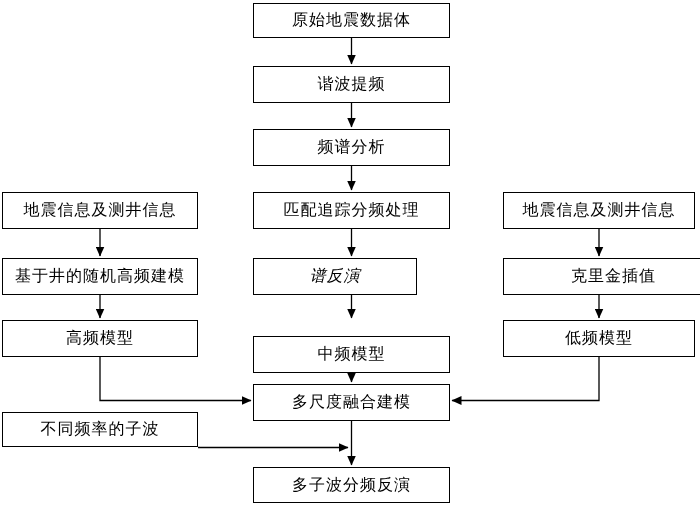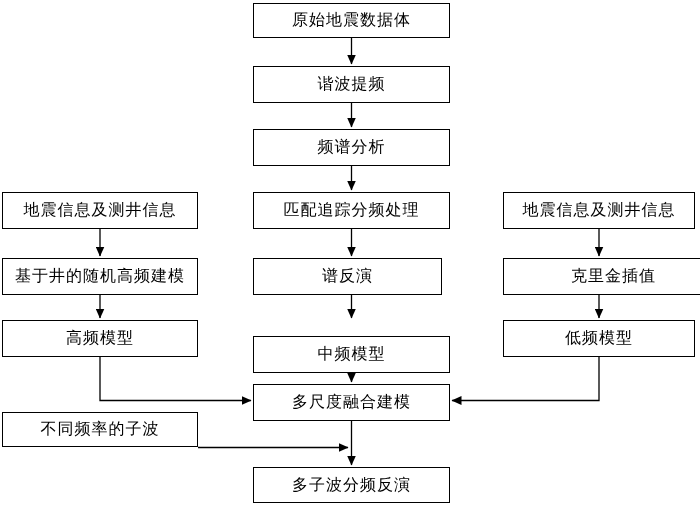--- a/index.html
+++ b/index.html
@@ -22,21 +22,21 @@
     font-size:16px;
     color:#000000;
     letter-spacing:1px;
     white-space:nowrap;
   }
   
   .n0{left:253px;top:3px;width:197px;height:35px;}
   .n1{left:253px;top:66px;width:197px;height:37px;}
   .n2{left:253px;top:129px;width:197px;height:37px;}
   .n4{left:253px;top:192px;width:197px;height:37px;}
-  .n7{left:253px;top:258px;width:189px;height:37px;}
+  .n7{left:253px;top:258px;width:164px;height:37px;font-style:italic;}
   .n10{left:253px;top:320px;width:197px;height:37px;margin-top:16px;}
   .n12{left:253px;top:384px;width:197px;height:37px;}
   .n14{left:253px;top:467px;width:197px;height:36px;text-align:center;}
   
   .n3{left:2px;top:192px;width:196px;height:37px;}
   .n6{left:2px;top:258px;width:196px;height:37px;}
   .n9{left:2px;top:320px;width:196px;height:37px;font-family:Liberation Mono, monospace;}
   .n13{left:2px;top:412px;width:196px;height:35px;}
   
   .n5{left:503px;top:192px;width:192px;height:37px;}

